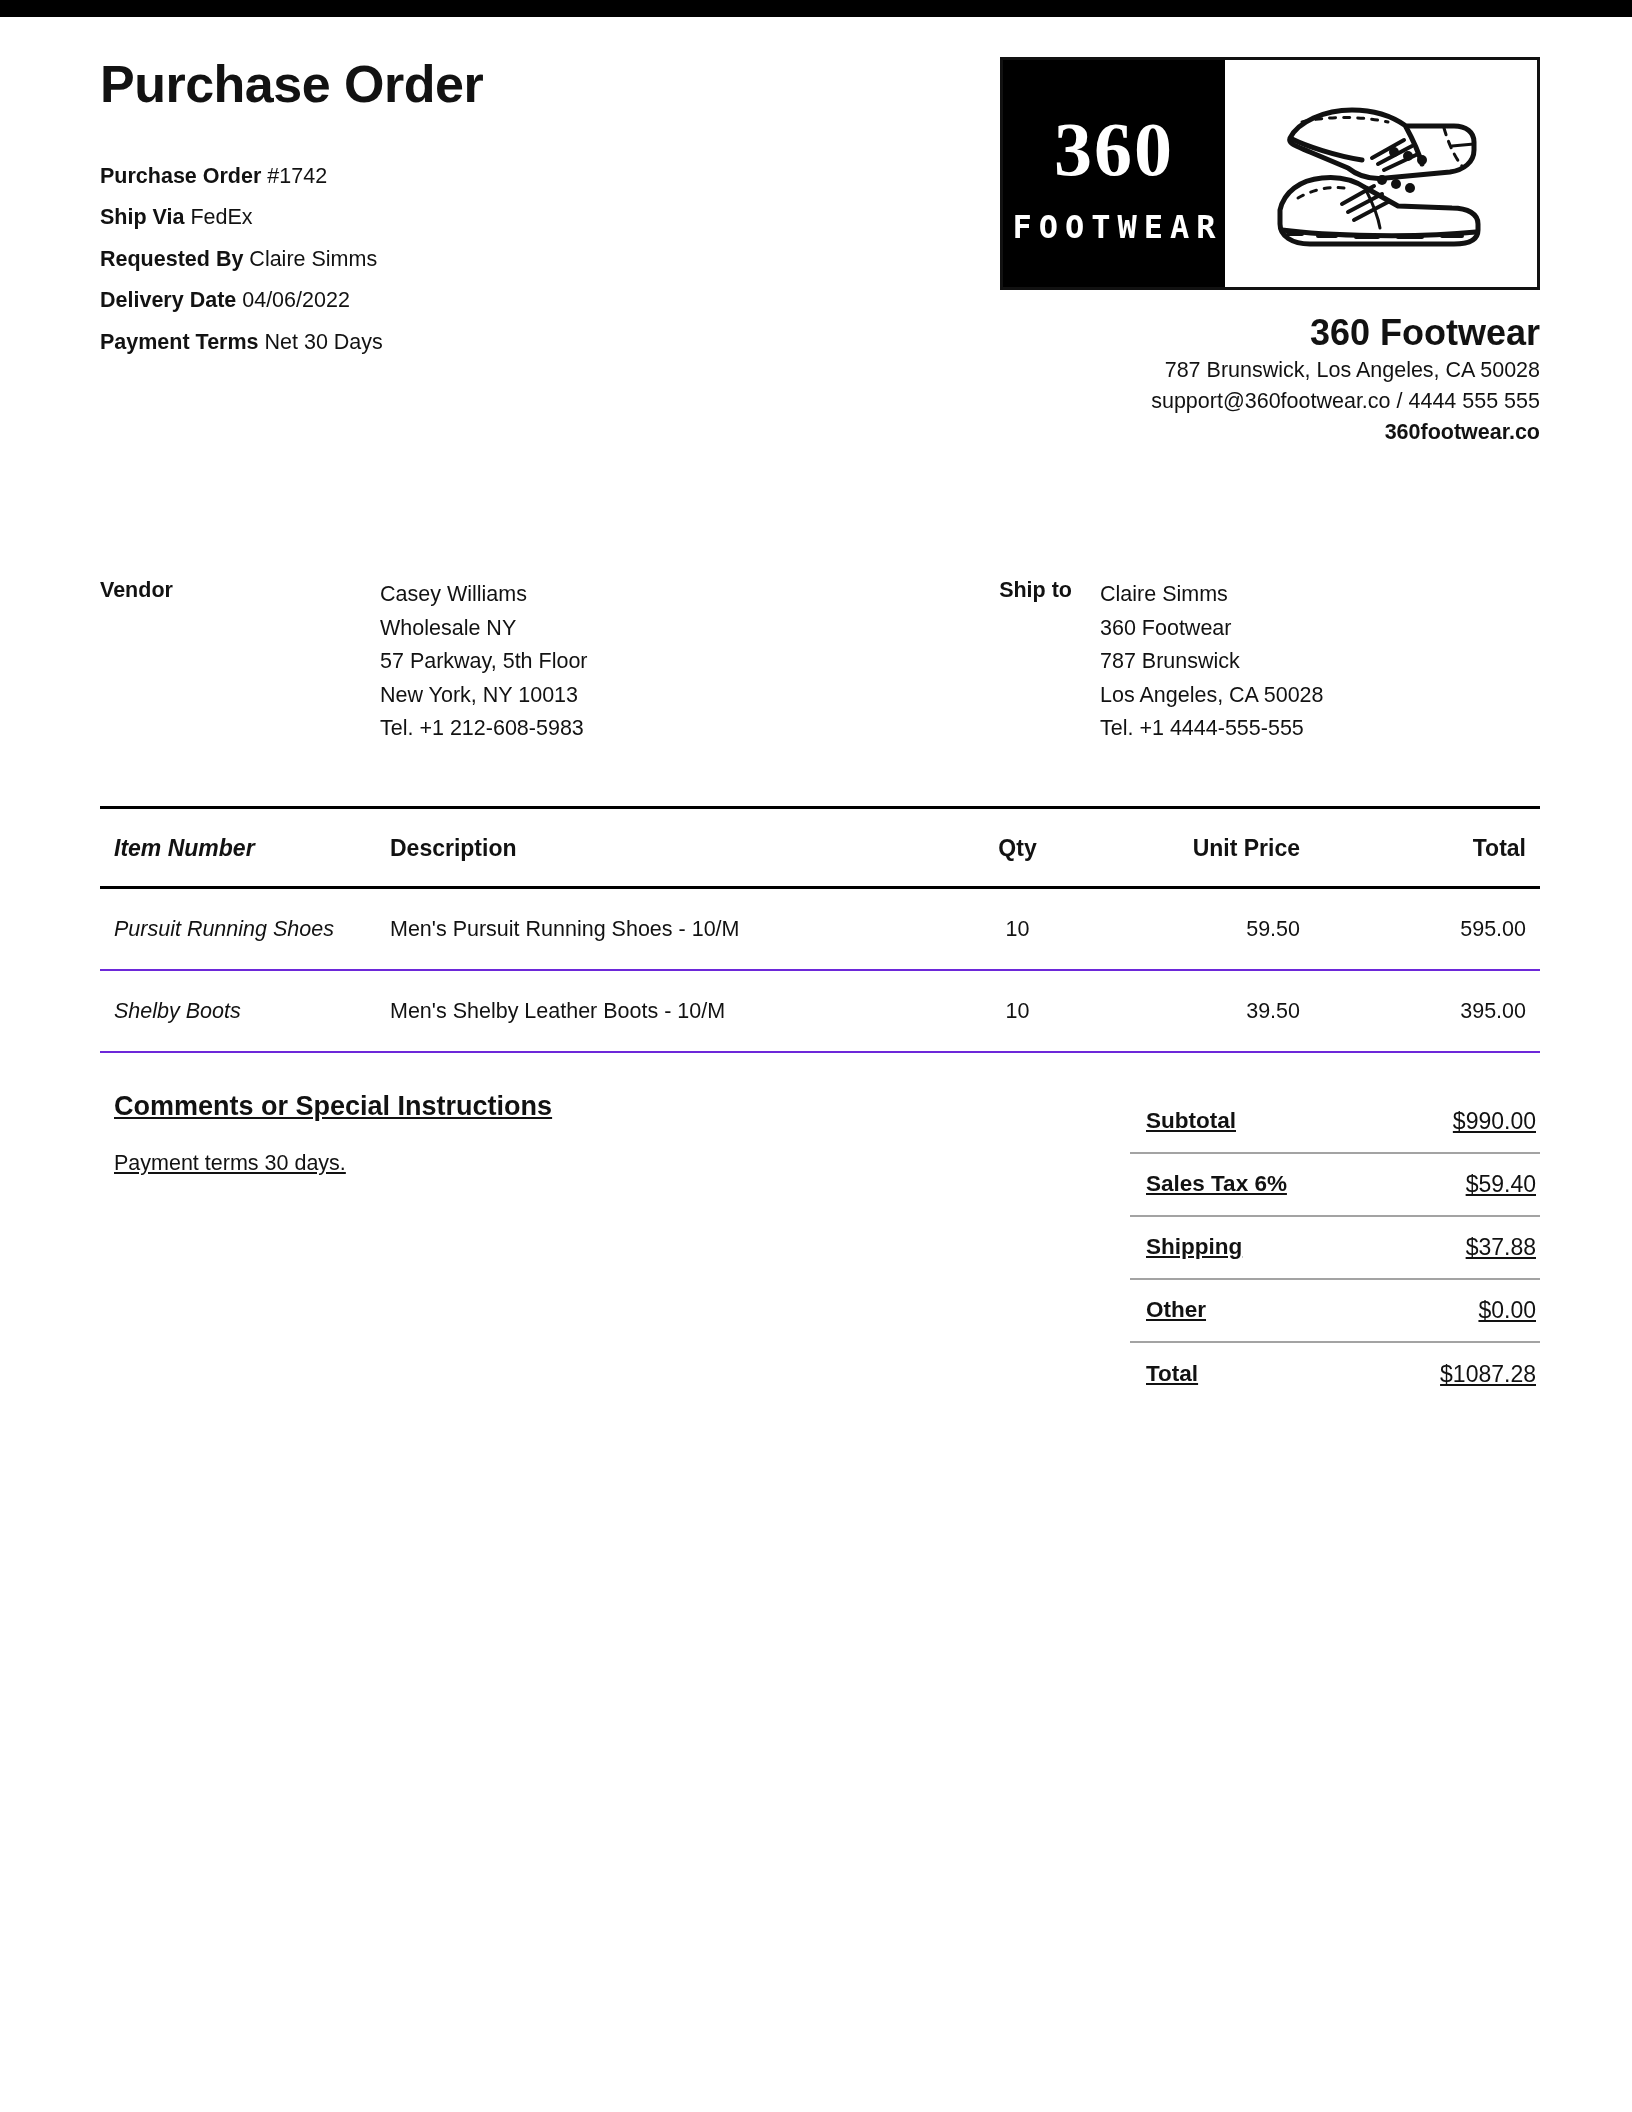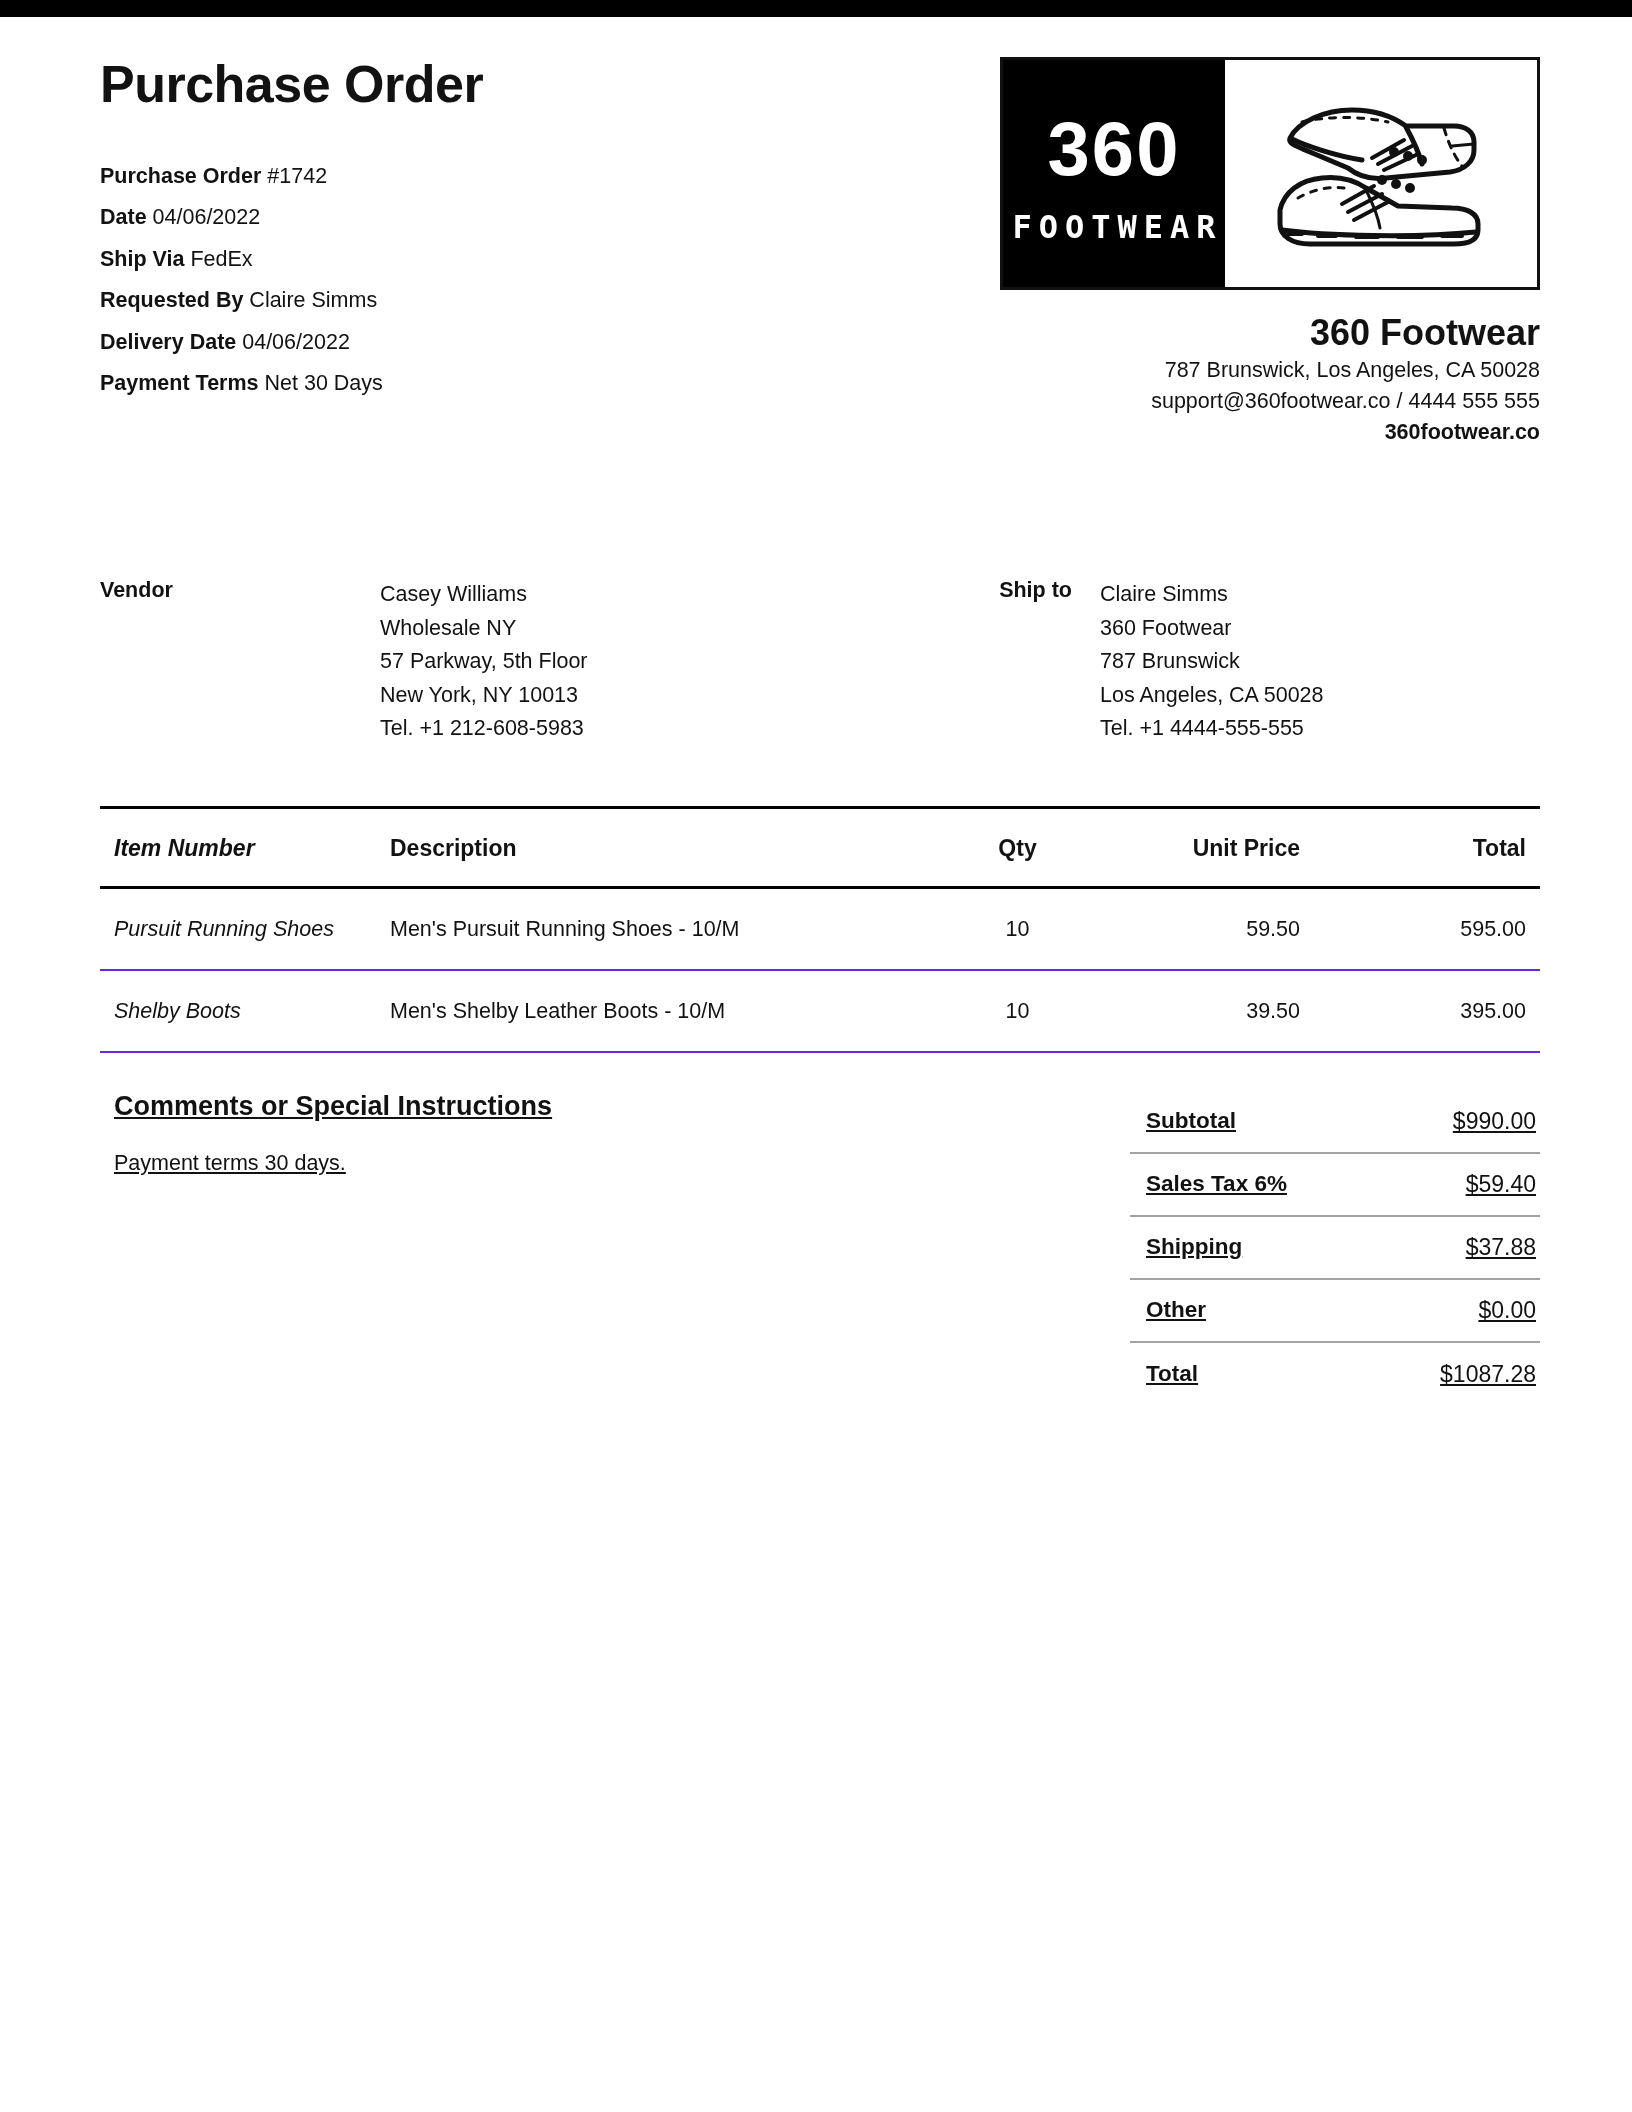--- a/index.html
+++ b/index.html
@@ -81,21 +81,21 @@
     background: #000;
     display: flex;
     flex-direction: column;
     align-items: center;
     justify-content: center;
     padding-top: 6px;
   }
 
   .logo-360 {
     color: #fff;
-    font-family: Liberation Sans, sans-serif;
+    font-family: Liberation Serif, serif;
     font-size: 76px;
     font-weight: bold;
     letter-spacing: 2px;
     line-height: 1;
   }
 
   .logo-footwear {
     color: #fff;
     font-family: "DejaVu Sans Mono", monospace;
     font-size: 32px;
@@ -217,24 +217,20 @@
 <div class="page">
 
   <div class="header">
 
     <div class="header-left">
       <div class="doc-title">Purchase Order</div>
 
       <div class="meta-line">
         <span class="k">Purchase Order</span>
         <span class="v">#1742</span>
-      </div>
-      <div class="meta-line">
-        <span class="k">Date</span>
-        <span class="v">04/06/2022</span>
       </div>
       <div class="meta-line">
         <span class="k">Ship Via</span>
         <span class="v">FedEx</span>
       </div>
       <div class="meta-line">
         <span class="k">Requested By</span>
         <span class="v">Claire Simms</span>
       </div>
       <div class="meta-line">

